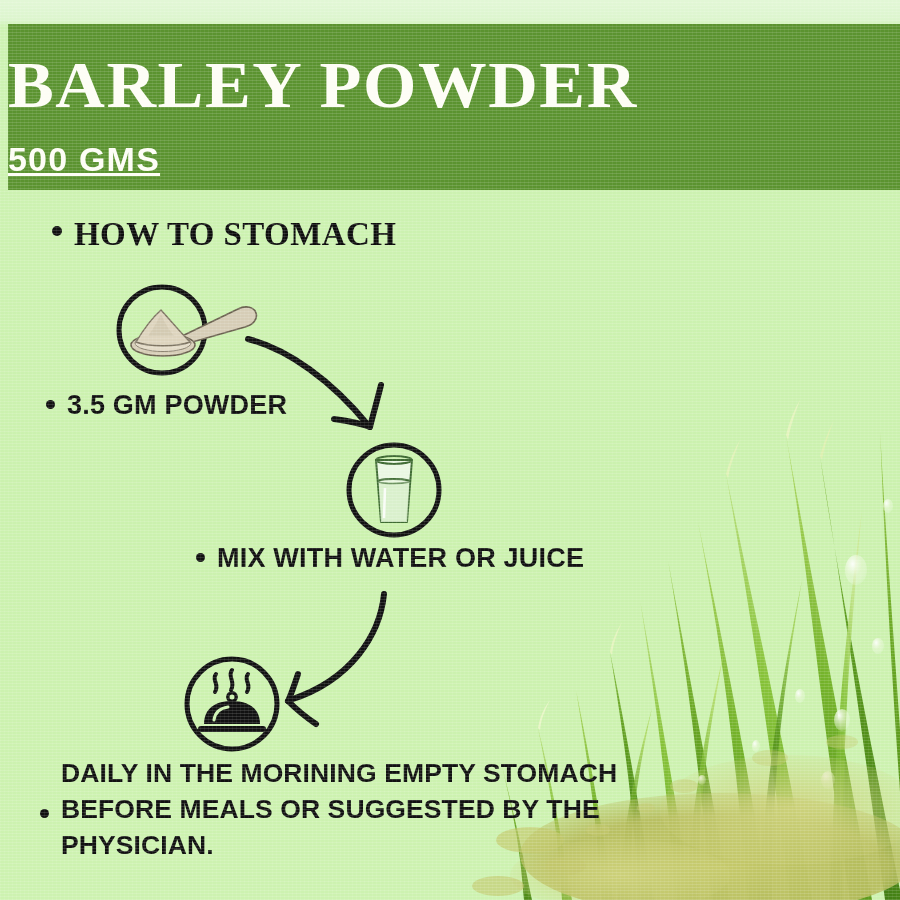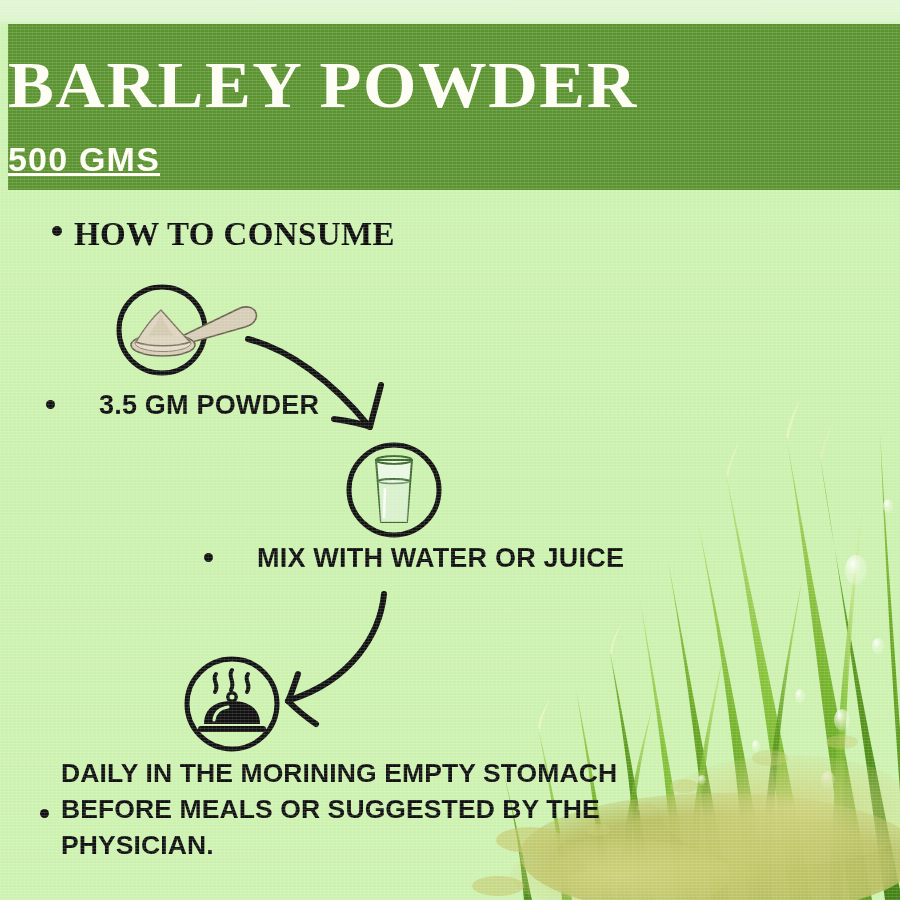--- a/index.html
+++ b/index.html
@@ -109,36 +109,35 @@
     line-height:1;
   }
   .step-text {
     font-family:"Liberation Sans", sans-serif;
     font-weight:700;
     font-size:27px;
     letter-spacing:.2px;
     color:#101010;
     line-height:1;
     white-space:nowrap;
-    margin-left:32px;
   }
   .para-text {
     font-family:"Liberation Sans", sans-serif;
     font-weight:700;
     font-size:26.5px;
     letter-spacing:.1px;
     color:#101010;
     line-height:1.36;
     max-width:600px;
   }
 
   
   #row-how      { left:52px;  top:28px;  }
   #row-dose     { left:46px;  top:202px; }
-  #row-mix      { left:204px; top:355px; }
+  #row-mix      { left:196px; top:355px; }
   #row-daily    { left:40px;  top:565px;align-items:center; }
 
   .icon-wrap { position:absolute; }
   #icon-spoon { left:108px; top:92px;  width:160px; height:96px; }
   #icon-glass { left:338px; top:248px; width:112px; height:104px; }
   #icon-dish  { left:176px; top:462px; width:112px; height:104px; }
 
   #arrow-1 { position:absolute; left:244px; top:143px; width:170px; height:112px; }
   #arrow-2 { position:absolute; left:268px; top:398px; width:180px; height:160px; }
 </style>
@@ -239,21 +238,21 @@
 
   <div id="banner">
     <div class="title">BARLEY POWDER</div>
     <div class="subtitle">500 GMS</div>
   </div>
 
   <div id="content">
 
     <div class="bullet-row" id="row-how">
       <span class="dot"></span>
-      <span class="head-text">HOW TO CONSUME</span>
+      <span class="head-text">HOW TO STOMACH</span>
     </div>
 
     <div class="icon-wrap" id="icon-spoon">
       <svg viewBox="0 0 160 96" width="160" height="96">
         <circle cx="54" cy="48" r="43" fill="none" stroke="#111" stroke-width="5"></circle>
 
         <path d="M70 56 L130 27 C138 23, 146 25, 148 31 C150 37, 145 43, 137 45 L74 63 Z" fill="#d6cdb6" stroke="#6b6250" stroke-width="1.6" stroke-linejoin="round"></path>
 
         <ellipse cx="55" cy="63" rx="32" ry="11" fill="#d6cdb6" stroke="#6b6250" stroke-width="1.6"></ellipse>
         <ellipse cx="55" cy="61" rx="28" ry="8.5" fill="#e3dbc7" stroke="#8b8271" stroke-width="1"></ellipse>

